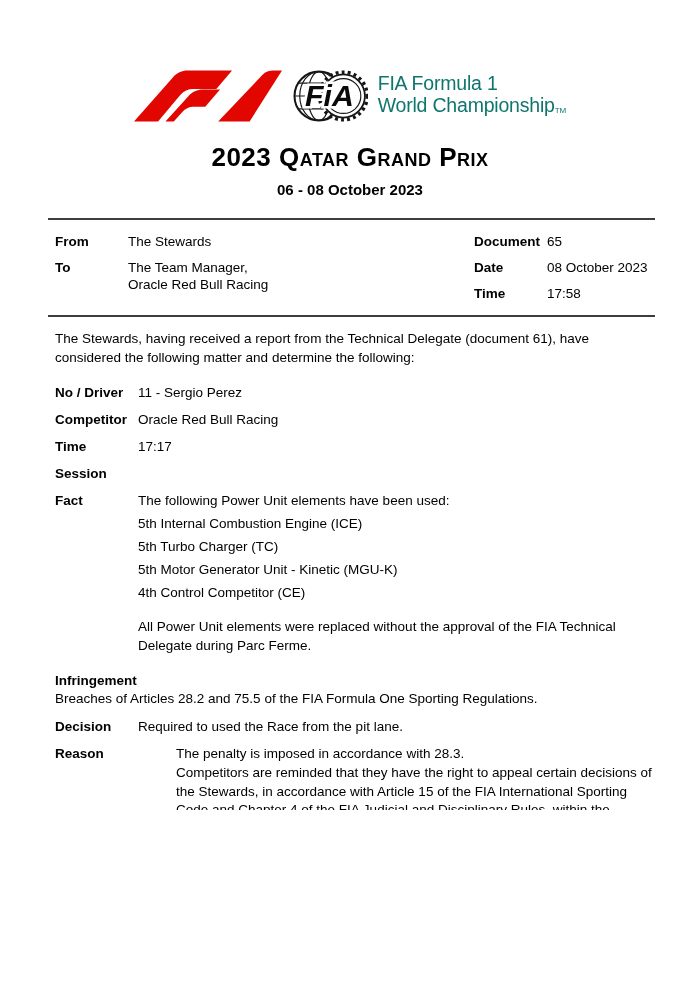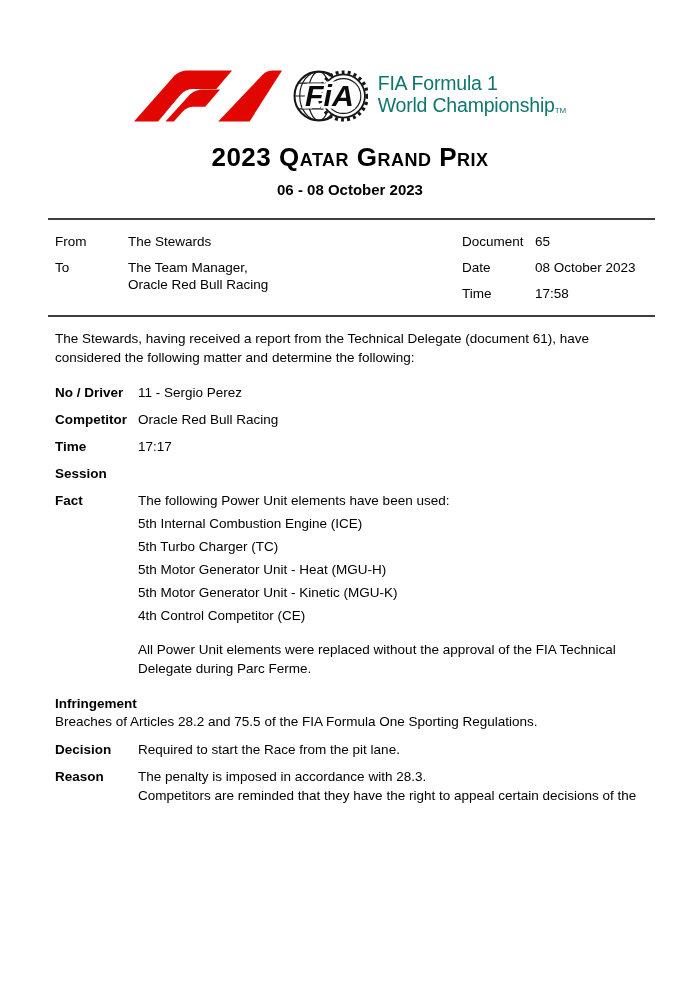--- a/index.html
+++ b/index.html
@@ -18,34 +18,34 @@
   .doc-title{
     margin:8px;font-size:26px;font-weight:bold;font-variant:small-caps;
     letter-spacing:0.5px;line-height:30px;
   }
   .doc-dates{font-size:15px;font-weight:bold;line-height:19px;margin-top:1px;}
   
   .rule{border:none;border-top:2px solid #3d3d3d;margin:19px 45px 0 48px;}
   .rule2{border:none;border-top:2px solid #3d3d3d;margin:10px 45px 0 48px;}
   
   .meta{position:relative;margin:13px 48px 0 48px;height:72px;font-size:13.5px;line-height:17px;}
-  .meta b{font-weight:normal;}
+  .meta b{font-weight:bold;}
   .meta-left{position:absolute;left:7px;top:0;display:grid;grid-template-columns:73px auto;row-gap:9px;}
-  .meta-right{position:absolute;left:414px;top:0;display:grid;grid-template-columns:73px auto;row-gap:9px;}
+  .meta-right{position:absolute;left:426px;top:0;display:grid;grid-template-columns:73px auto;row-gap:9px;}
   
   .intro{margin:13px 50px 0 55px;font-size:13.5px;line-height:18.5px;}
   .row{display:flex;margin:9px 45px 0 55px;font-size:13.5px;line-height:18px;}
   .row-first{margin-top:17px;}
   .row .lbl{width:83px;flex:none;font-weight:bold;}
   .row .val{flex:1;max-width:520px;}
   .fact-item{margin-top:5px;}
   .fact-note{margin-top:16px;max-width:517px;line-height:18.5px;}
   .row-infringement{margin-top:17px;flex-direction:column;}
   .row-decision{margin-top:10px;}
-  .row-reason{margin-top:9px;}
+  .row-reason{margin-top:9px;gap:38px;}
   .reason-appeal{margin-top:1px;line-height:18.5px;}
 </style>
 </head>
 <body>
 
 <div class="page">
 
   <header class="brand">
     <svg class="f1-logo-svg" viewBox="0 0 320 110" aria-hidden="true">
       <path fill="#e10600" d="M0 110 L84 15 C92 5 104 0 116 0 H212 L178 40 H128 C117 40 108 44 100 53 L52 110 Z"></path>
@@ -126,34 +126,33 @@
   <div class="row">
     <span class="lbl">Session</span>
   </div>
 
   <div class="row">
     <span class="lbl">Fact</span>
     <span class="val">
       <div>The following Power Unit elements have been used:</div>
       <div class="fact-item">5th Internal Combustion Engine (ICE)</div>
       <div class="fact-item">5th Turbo Charger (TC)</div>
-      <div class="fact-item">5th Motor Generator Unit - Heat (MGU-H)</div>
       <div class="fact-item">5th Motor Generator Unit - Kinetic (MGU-K)</div>
       <div class="fact-item">4th Control Competitor (CE)</div>
       <div class="fact-note">All Power Unit elements were replaced without the approval of the FIA Technical Delegate during Parc Ferme.</div>
     </span>
   </div>
 
   <div class="row row-infringement">
     <span class="lbl">Infringement</span>
     <span class="val">Breaches of Articles 28.2 and 75.5 of the FIA Formula One Sporting Regulations.</span>
   </div>
   <div class="row row-decision">
     <span class="lbl">Decision</span>
-    <span class="val">Required to start the Race from the pit lane.</span>
+    <span class="val">Required to used the Race from the pit lane.</span>
   </div>
   <div class="row row-reason">
     <span class="lbl">Reason</span>
     <span class="val">
       <div>The penalty is imposed in accordance with 28.3.</div>
       <div class="reason-appeal">Competitors are reminded that they have the right to appeal certain decisions of the Stewards, in accordance with Article 15 of the FIA International Sporting Code and Chapter 4 of the FIA Judicial and Disciplinary Rules, within the applicable time limits.</div>
     </span>
   </div>
 
 </div>

